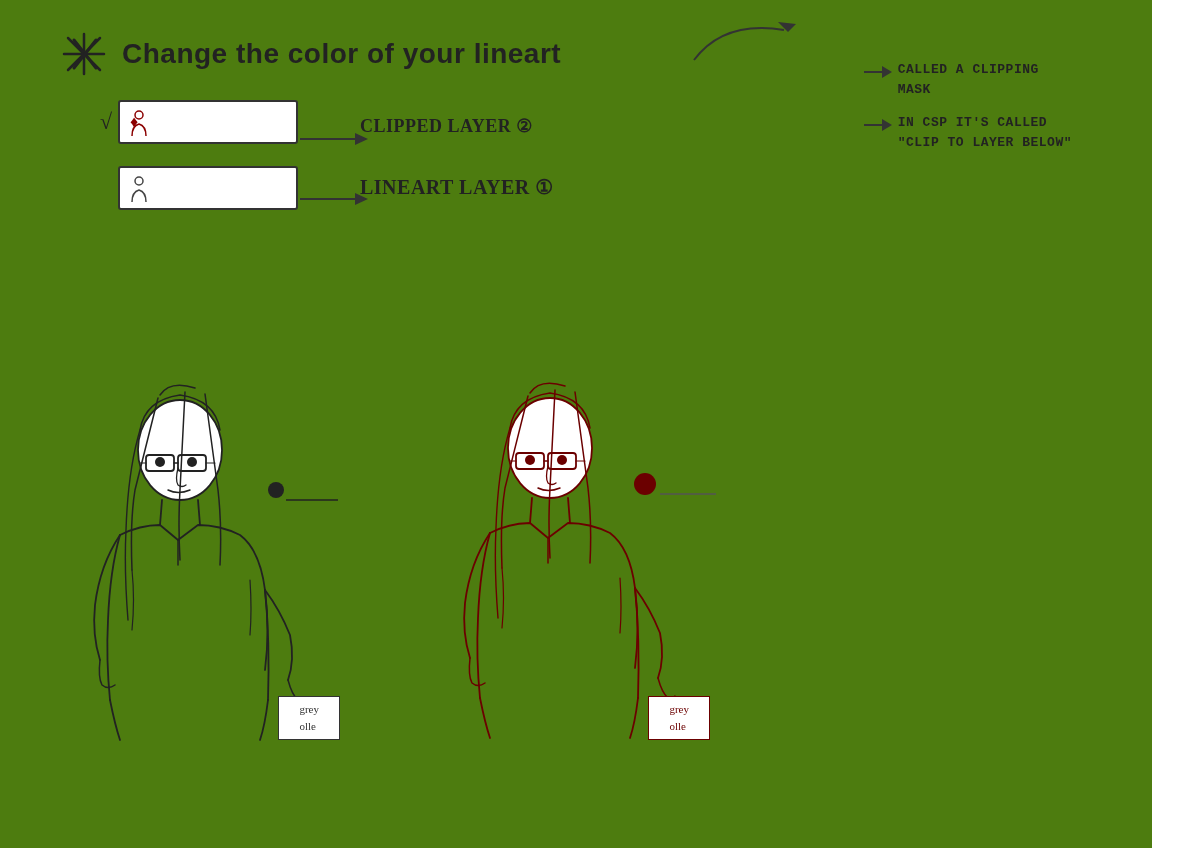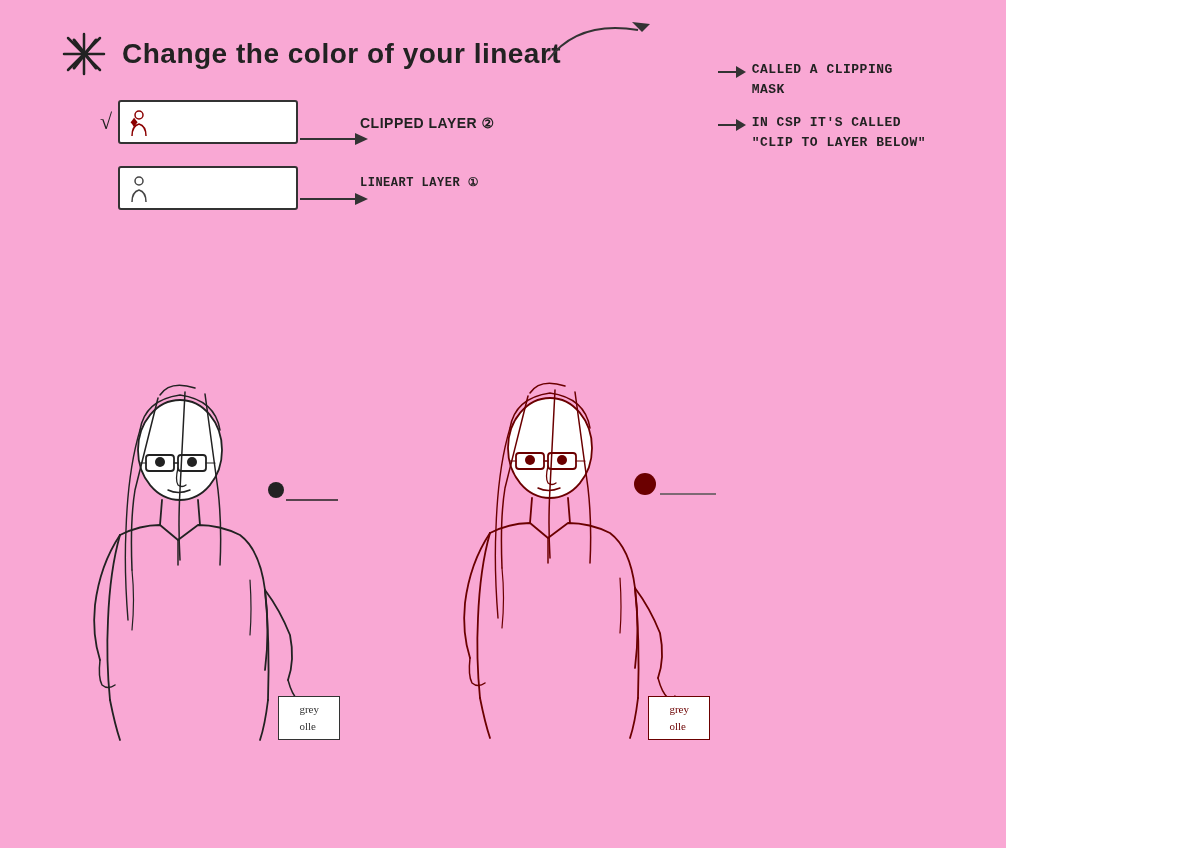--- a/index.html
+++ b/index.html
@@ -6,24 +6,24 @@
     body {
       width: 1200px;
       height: 848px;
       background: #ffffff;
       font-family: 'Georgia', serif;
       overflow: hidden;
       position: relative;
     }
 
     .page {
-      width: 1006px;
+      width: 1152px;
       height: 848px;
       position: relative;
-      background: #f9a8d4;
+      background: #4d7c0f;
     }
 
     
     .title-area {
       position: absolute;
       top: 30px;
       left: 60px;
       display: flex;
       align-items: center;
       gap: 14px;
@@ -173,34 +173,34 @@
       color: #333;
       line-height: 1.4;
       background: #fff;
     }
 
     
     .clipped-label {
       position: absolute;
       top: 115px;
       left: 360px;
-      font-family: Liberation Sans, sans-serif;
-      font-size: 14px;
+      font-family: Liberation Serif, serif;
+      font-size: 18px;
       font-weight: bold;
       color: #222;
       text-transform: uppercase;
       letter-spacing: 0.5px;
     }
 
     .lineart-label {
       position: absolute;
       top: 175px;
       left: 360px;
-      font-family: Liberation Mono, monospace;
-      font-size: 12px;
+      font-family: Liberation Serif, serif;
+      font-size: 20px;
       font-weight: bold;
       color: #222;
       text-transform: uppercase;
       letter-spacing: 0.5px;
     }
 
   </style>
 </head>
 <body>
 

